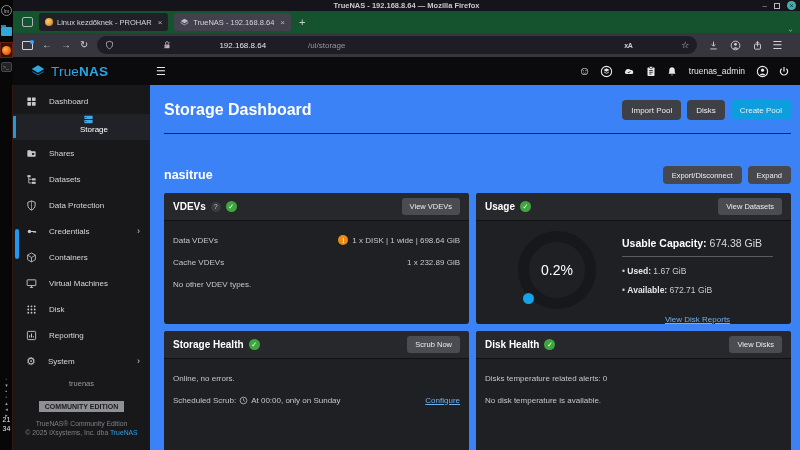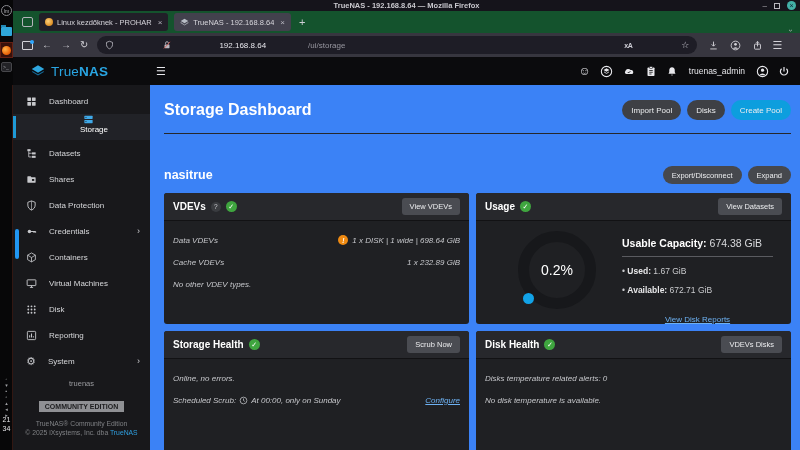--- a/index.html
+++ b/index.html
@@ -80,40 +80,40 @@
   .side-footer { position:absolute; left:0; bottom:13px; width:137px; text-align:center; }
   .host-name { color:#9a9b9f; font-size:7.5px; margin-bottom:7px; }
   .edition-badge { display:inline-block; background:#8f9094; color:#1b1b1d; font-size:7px; font-weight:bold; padding:2px 6px; margin-bottom:7px; }
   .foot-line { color:#7f8084; font-size:6.8px; line-height:9px; }
   .foot-line a { color:#2f9fe0; text-decoration:none; }
 
   
   .content { flex:1; padding:0 9px 0 14px; position:relative; }
   .pagehead { display:flex; align-items:center; margin-top:15px; }
   .pagehead h1 { color:#fff; font-size:16px; font-weight:bold; flex:1; }
-  .btn { display:inline-flex; align-items:center; justify-content:center; border-radius:10px; color:#eceds0; color:#ecedef; font-size:8px; padding:0 9px; height:20px; white-space:nowrap; }
+  .btn { display:inline-flex; align-items:center; justify-content:center; border-radius:4px; color:#eceds0; color:#ecedef; font-size:8px; padding:0 9px; height:20px; white-space:nowrap; }
   .btn.gray { background:#3e4045; }
   .btn.blue { background:#0d9ede; }
   .btn + .btn { margin-left:6px; }
   .head-divider { border-bottom:1px solid #26272b; margin-top:13px; }
   .poolhead { display:flex; align-items:center; margin-top:32px; }
   .poolhead h2 { color:#fff; font-size:12.5px; font-weight:bold; flex:1; }
   .btn.sm { height:18px; font-size:7.5px; background:#46484d; }
 
   .cards { margin-top:9px; display:grid; grid-template-columns:305px 1fr; gap:7px; }
   .card { background:#1f2023; border-radius:3px; overflow:hidden; height:131px; }
   .card-head { height:28px; background:#27282c; border-bottom:1px solid #121214; display:flex; align-items:center; padding:0 9px; }
   .card-title { color:#fff; font-size:10px; font-weight:bold; }
   .card-head .flex1 { flex:1; }
   .chip { width:11px; height:11px; border-radius:50%; display:inline-flex; align-items:center; justify-content:center; margin-left:5px; flex:0 0 auto; }
   .chip.green { background:#3fa53f; color:#fff; font-size:7px; }
   .chip.help { background:#3a3c40; color:#cfd0d4; font-size:6.5px; width:10px; height:10px; }
   .chip.warn { background:#ef8a12; color:#fff; font-size:6.5px; font-weight:bold; width:10px; height:10px; margin:0 4px 0 0; }
   .card-btn { background:#4a4c52; border-radius:3px; color:#ecedef; font-size:7.5px; padding:4px 8px; }
-  .card-body { padding:8px 9px;font-style:italic; }
+  .card-body { padding:8px 9px; }
   .crow { display:flex; align-items:center; height:22px; }
   .crow .cl { color:#c6c7cb; font-size:8px; flex:1; }
   .crow .cv { color:#c6c7cb; font-size:8px; display:flex; align-items:center; }
   .link { color:#6db1f2; font-size:8px; text-decoration:underline; }
 
   
   .usage-body { display:flex; align-items:flex-start; padding:10px 14px 0 14px; }
   .gauge { position:relative; width:78px; height:78px; margin-left:28px; flex:0 0 auto; }
   .gauge-ring { width:78px; height:78px; border-radius:50%; border:11px solid #17181b; }
   .gauge-dot { position:absolute; left:5px; bottom:5px; width:11px; height:11px; border-radius:50%; background:#12a3e8; }
@@ -285,33 +285,33 @@
             <svg width="11" height="11" viewBox="0 0 24 24">
                 <rect x="3" y="4" width="18" height="7" rx="1" fill="currentColor"></rect>
                 <rect x="3" y="13" width="18" height="7" rx="1" fill="currentColor"></rect>
                 <circle cx="6.5" cy="7.5" r="1.2" fill="#212227"></circle>
                 <circle cx="6.5" cy="16.5" r="1.2" fill="#212227"></circle>
               </svg>
             <span class="lbl">Storage</span>
           </div>
           <div class="side-item">
             <svg width="11" height="11" viewBox="0 0 24 24">
+                <path d="M3 6a1 1 0 011-1h6l2 2h8a1 1 0 011 1v10a1 1 0 01-1 1H4a1 1 0 01-1-1z" fill="currentColor"></path>
+                <rect x="13" y="11" width="5" height="4" fill="#18181b"></rect>
+              </svg>
+            <span class="lbl">Shares</span>
+          </div>
+          <div class="side-item">
+            <svg width="11" height="11" viewBox="0 0 24 24">
                 <rect x="3" y="2.5" width="7" height="4.5" fill="currentColor"></rect>
                 <rect x="13" y="9.5" width="8" height="4.5" fill="currentColor"></rect>
                 <rect x="13" y="17" width="8" height="4.5" fill="currentColor"></rect>
                 <path d="M6 7v12.5h6.5M6 11.5h6.5" fill="none" stroke="currentColor" stroke-width="1.8"></path>
               </svg>
             <span class="lbl">Datasets</span>
-          </div>
-          <div class="side-item">
-            <svg width="11" height="11" viewBox="0 0 24 24">
-                <path d="M3 6a1 1 0 011-1h6l2 2h8a1 1 0 011 1v10a1 1 0 01-1 1H4a1 1 0 01-1-1z" fill="currentColor"></path>
-                <rect x="13" y="11" width="5" height="4" fill="#18181b"></rect>
-              </svg>
-            <span class="lbl">Shares</span>
           </div>
           <div class="side-item">
             <svg width="11" height="11" viewBox="0 0 24 24">
                 <path d="M12 2l8 3v6c0 5.2-3.4 9.3-8 11-4.6-1.7-8-5.8-8-11V5z" fill="none" stroke="currentColor" stroke-width="2"></path>
                 <path d="M12 2v20" stroke="currentColor" stroke-width="1.4"></path>
               </svg>
             <span class="lbl">Data Protection</span>
           </div>
           <div class="side-item">
             <svg width="11" height="11" viewBox="0 0 24 24">
@@ -461,21 +461,21 @@
                   <a href="#" class="link">Configure</a>
                 </div>
               </div>
             </div>
 
             <div class="card">
               <div class="card-head">
                 <span class="card-title">Disk Health</span>
                 <span class="chip green">✓</span>
                 <span class="flex1"></span>
-                <span class="card-btn">VDEVs Disks</span>
+                <span class="card-btn">View Disks</span>
               </div>
               <div class="card-body">
                 <div class="crow">
                   <span class="cl">Disks temperature related alerts: 0</span>
                 </div>
                 <div class="crow">
                   <span class="cl">No disk temperature is available.</span>
                 </div>
               </div>
             </div>

